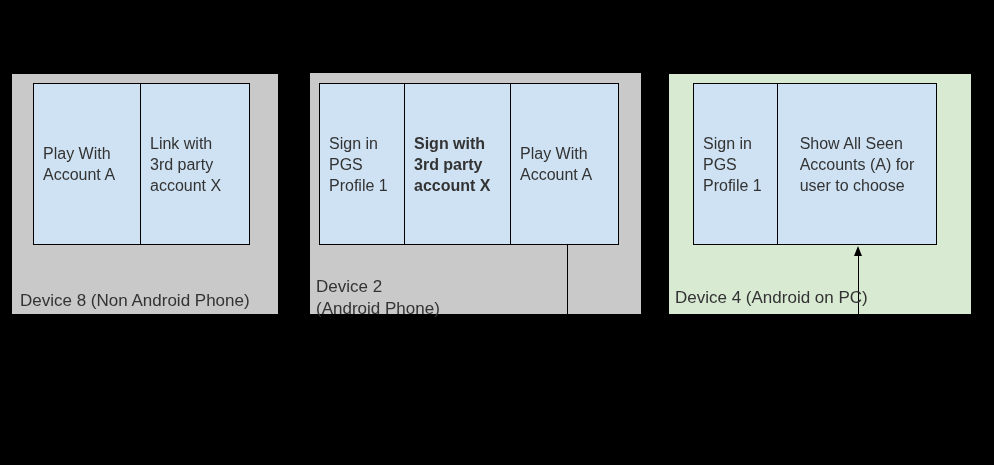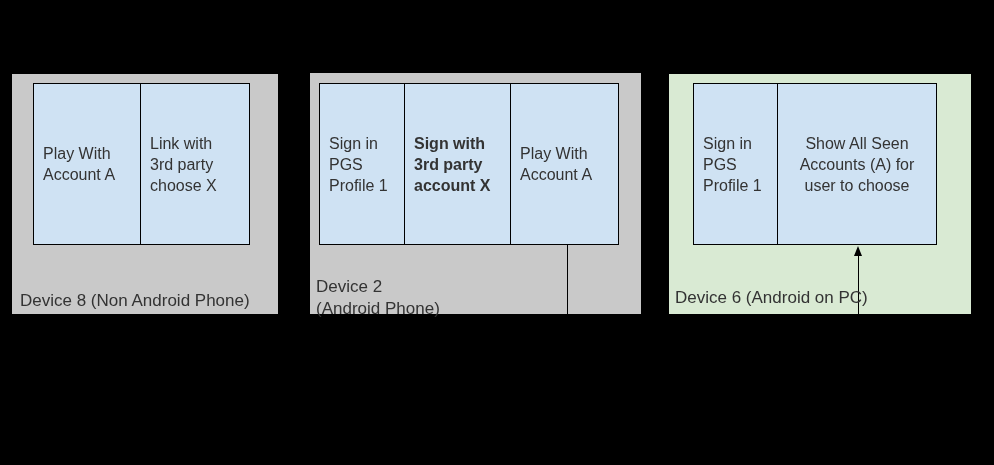--- a/index.html
+++ b/index.html
@@ -44,21 +44,21 @@
     align-items: center;
     padding: 0 4px 0 9px;
     font-size: 16px;
     line-height: 21px;
     white-space: pre-line;
     color: var(--text, #333333);
   }
   .step + .step { margin-left: -1px; }
   .step.centered {
     justify-content: center;
-    text-align: center;
+    text-align: left;
     padding: 0 18px;
   }
 
   .w108 { width: 108px; }
   .w110 { width: 110px; }
   .w86  { width: 86px;  }
   .w107 { width: 107px; font-weight: bold; }
   .w109 { width: 109px; }
   .w85  { width: 85px;  }
   .w160 { width: 160px; }
@@ -96,21 +96,21 @@
 <body>
 
 <div class="stage">
 
   <section class="device gray" id="device1">
     <div class="steps" id="d1-steps">
       <div class="step w108">Play With
 Account A</div>
       <div class="step w110">Link with
 3rd party
-choose X</div>
+account X</div>
     </div>
     <div class="device-label" id="d1-label">Device 8 (Non Android Phone)</div>
   </section>
 
   <section class="device gray" id="device2">
     <div class="steps" id="d2-steps">
       <div class="step w86">Sign in
 PGS
 Profile 1</div>
       <div class="step w107">Sign with
@@ -128,16 +128,16 @@
     <div class="steps" id="d3-steps">
       <div class="step w85">Sign in
 PGS
 Profile 1</div>
       <div class="step w160 centered">Show All Seen
 Accounts (A) for
 user to choose</div>
     </div>
     <div class="arrowhead" id="d3-arrowhead"></div>
     <div class="vline" id="d3-shaft"></div>
-    <div class="device-label" id="d3-label">Device 6 (Android on PC)</div>
+    <div class="device-label" id="d3-label">Device 4 (Android on PC)</div>
   </section>
 
 </div>
 
 </body></html>

